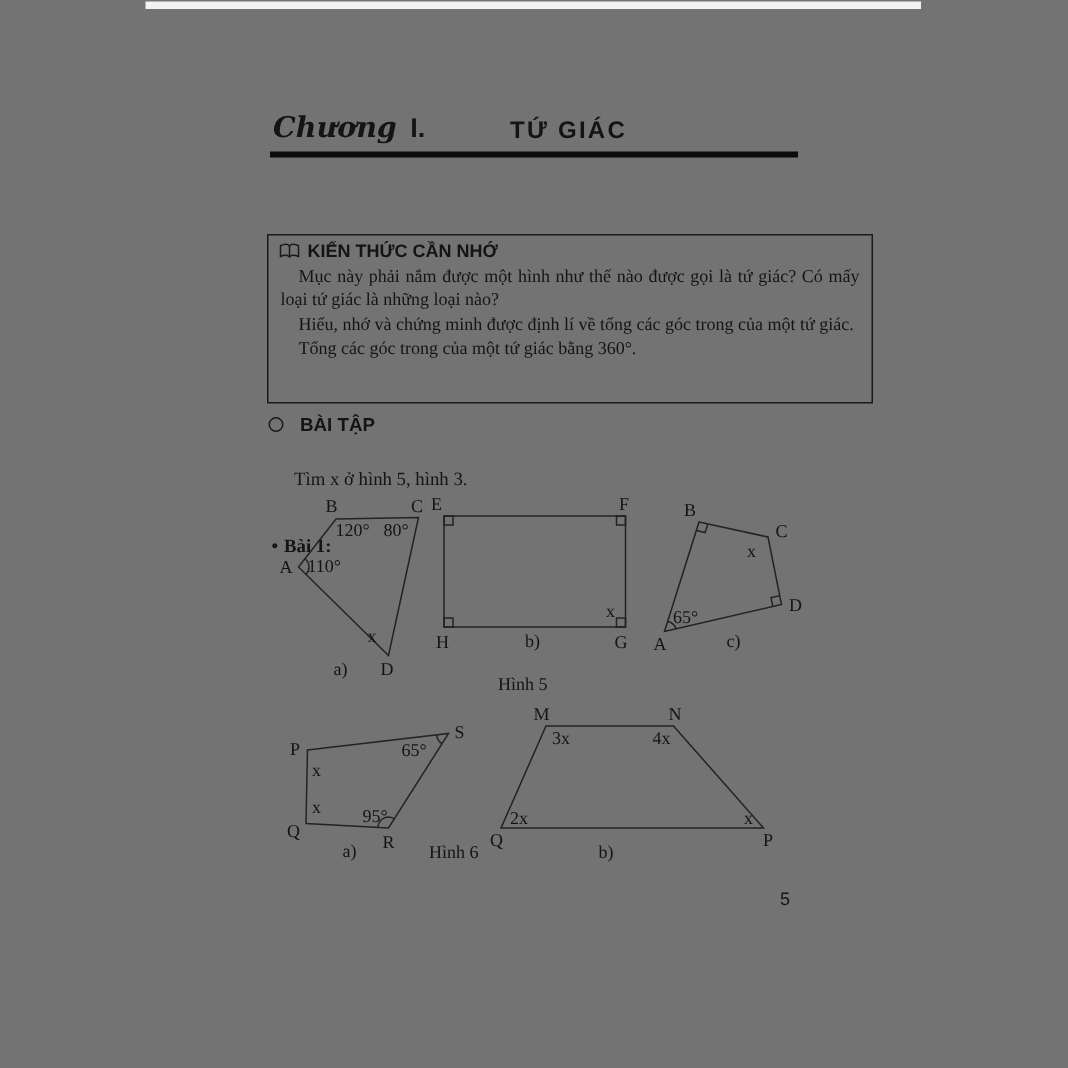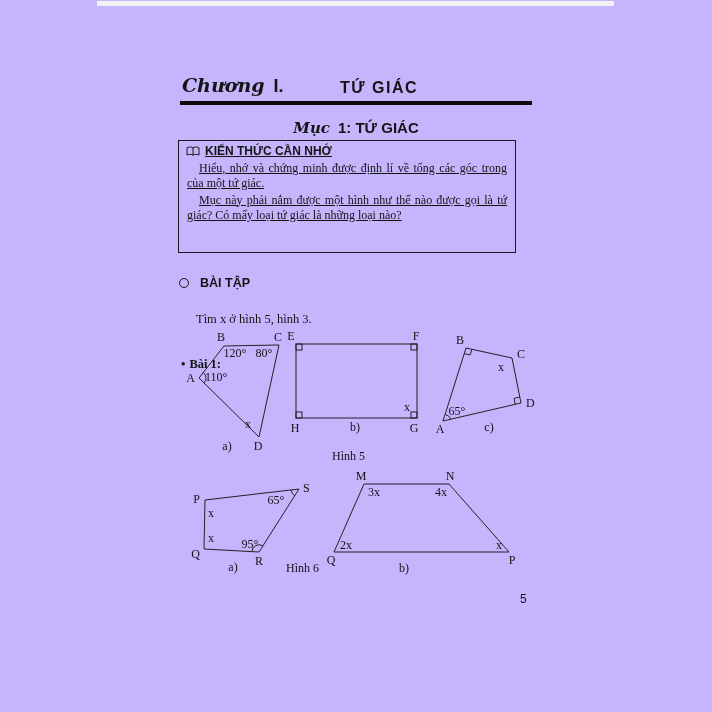--- a/index.html
+++ b/index.html
@@ -1,34 +1,34 @@
 <!DOCTYPE html>
 <html><head>
 <meta charset="utf-8">
 <style>
   html,body{margin:0;padding:0;background:#ffffff;}
-  .canvas{position:relative;width:712px;height:712px;background:#c4b5fd;overflow:hidden;
+  .canvas{position:relative;width:712px;height:712px;background:#737373;overflow:hidden;
           font-family:"Liberation Serif",serif;color:#141414;}
   .page-edge{position:absolute;left:97px;top:1px;width:517px;height:5px;background:#f2f2f3;}
 
   
   .chapter{position:absolute;left:182px;top:74px;white-space:nowrap;}
   .script{font-family:"DejaVu Serif",serif;font-style:italic;font-weight:bold;font-size:19px;}
   .chapter .num{font-family:"Liberation Sans",sans-serif;font-weight:bold;font-size:18px;margin-left:5px;}
   .chapter-title{position:absolute;left:322px;top:79px;font-family:"Liberation Sans",sans-serif;
                  font-weight:bold;font-size:16px;letter-spacing:1.5px;margin-left:18px;}
   .rule{position:absolute;left:180px;top:101px;width:352px;height:4px;background:#0c0c0c;}
 
   .section-title{position:absolute;left:180px;top:119px;width:352px;text-align:center;white-space:nowrap;}
   .section-title .script{font-size:15px;}
   .section-title .st{font-family:"Liberation Sans",sans-serif;font-weight:bold;font-size:15px;margin-left:4px;}
 
   
-  .kbox{position:absolute;left:178px;top:140px;width:338px;height:113px;border:1px solid #1a1a1a;
-        box-sizing:border-box;font-size:12px;line-height:15.5px;overflow:hidden;text-decoration:underline;}
+  .kbox{position:absolute;left:178px;top:156px;width:404px;height:113px;border:1px solid #1a1a1a;
+        box-sizing:border-box;font-size:12px;line-height:15.5px;overflow:hidden;}
   .kbox-title{display:flex;align-items:center;gap:5px;padding:3px 8px 0 7px;
               font-family:"Liberation Sans",sans-serif;font-weight:bold;font-size:12px;}
   .kbox p{margin:1px 8px 0 8px;text-indent:12px;text-align:justify;}
   .dinhly{margin:1px 0 0 4px;font-style:italic;text-decoration:underline;}
   .theorem{margin:1px 8px 0 8px;text-indent:12px;}
 
   
   .ex-header{position:absolute;left:179px;top:276px;display:flex;align-items:center;gap:11px;
              font-family:"Liberation Sans",sans-serif;font-weight:bold;font-size:12.5px;}
   .circle-ico{display:inline-block;width:8px;height:8px;border:1.5px solid #1a1a1a;border-radius:50%;}
@@ -48,35 +48,32 @@
 <div class="canvas">
   <div class="page-edge"></div>
 
   <div class="chapter">
     <span class="script">Chương</span>
     <span class="num">I.</span>
   </div>
   <div class="chapter-title">TỨ GIÁC</div>
   <div class="rule"></div>
 
-  <div class="section-title">
-    <span class="script">Mục</span>
-    <span class="st">1: TỨ GIÁC</span>
-  </div>
 
   <div class="kbox">
     <div class="kbox-title">
       <svg width="14" height="11" viewBox="0 0 14 11">
         <path d="M1 1.8 C3.5 0.6 6 0.7 7 2 C8 0.7 10.5 0.6 13 1.8 L13 9 C10.5 8 8 8.1 7 9.3 C6 8.1 3.5 8 1 9 Z" fill="none" stroke="#1a1a1a" stroke-width="1"></path>
         <line x1="7" y1="2" x2="7" y2="9.3" stroke="#1a1a1a" stroke-width="1"></line>
       </svg>
       <span>KIẾN THỨC CẦN NHỚ</span>
     </div>
+    <p>Mục này phải nắm được một hình như thế nào được gọi là tứ giác? Có mấy loại tứ giác là những loại nào?</p>
     <p>Hiểu, nhớ và chứng minh được định lí về tổng các góc trong của một tứ giác.</p>
-    <p>Mục này phải nắm được một hình như thế nào được gọi là tứ giác? Có mấy loại tứ giác là những loại nào?</p>
+    <div class="theorem">Tổng các góc trong của một tứ giác bằng 360°.</div>
   </div>
 
   <div class="ex-header">
     <span class="circle-ico"></span>
     <span>BÀI TẬP</span>
   </div>
   <div class="bai1">
     <span class="bullet">•</span><span>Bài 1:</span>
   </div>
   <div class="timx">Tìm x ở hình 5, hình 3.</div>

